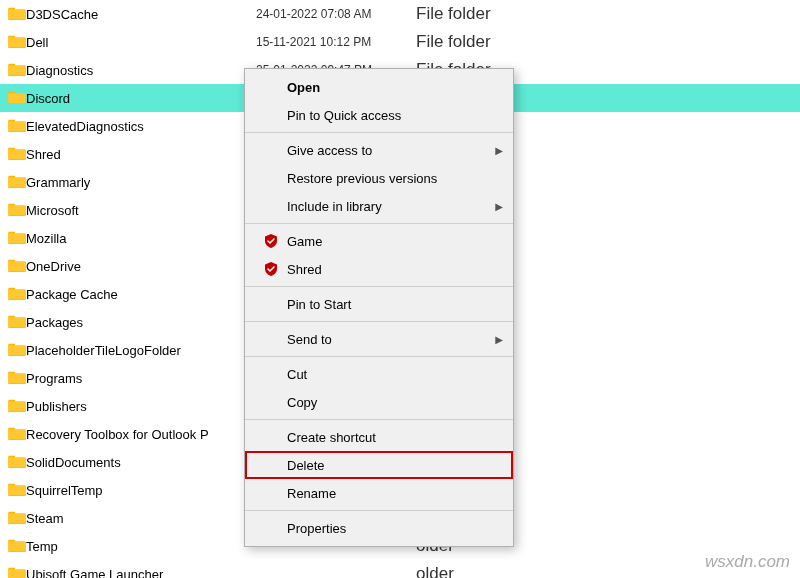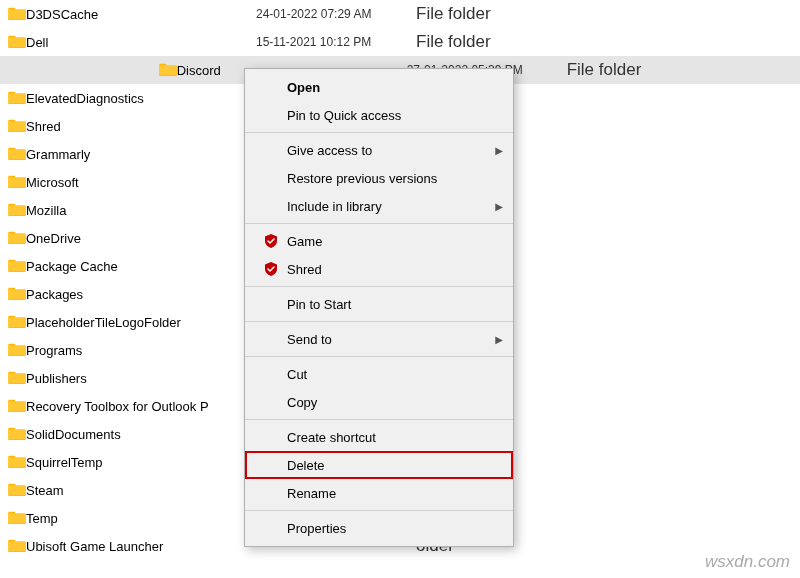--- a/index.html
+++ b/index.html
@@ -25,22 +25,21 @@
     .file-row {
       display: flex;
       align-items: center;
       height: 28px;
       padding: 12px 8px;
       color: #000;
       font-size: 13px;
     }
 
     .file-row.selected {
-      background: #e5e5e5;
-      justify-content: center;
+      background: #5eead4;
     }
 
     .file-name {
       width: 230px;
       overflow: hidden;
       white-space: nowrap;
     }
 
     .file-date {
       width: 160px;
@@ -127,31 +126,41 @@
 
 <div class="file-list">
 
 <div class="file-row">
       <span><svg class="folder-svg" viewBox="0 0 20 16" xmlns="http://www.w3.org/2000/svg">
       <rect x="0" y="4" width="20" height="12" rx="1" fill="#FFB900"></rect>
       <rect x="0" y="2" width="8" height="3" rx="1" fill="#FFB900"></rect>
       <rect x="0" y="4" width="20" height="11" rx="1" fill="#FFC832"></rect>
     </svg></span>
       <span class="file-name">D3DSCache</span>
-      <span class="file-date">24-01-2022 07:29 AM</span>
+      <span class="file-date">24-01-2022 07:08 AM</span>
       <span class="file-type">File folder</span>
     </div>
     <div class="file-row">
       <span><svg class="folder-svg" viewBox="0 0 20 16" xmlns="http://www.w3.org/2000/svg">
       <rect x="0" y="4" width="20" height="12" rx="1" fill="#FFB900"></rect>
       <rect x="0" y="2" width="8" height="3" rx="1" fill="#FFB900"></rect>
       <rect x="0" y="4" width="20" height="11" rx="1" fill="#FFC832"></rect>
     </svg></span>
       <span class="file-name">Dell</span>
       <span class="file-date">15-11-2021 10:12 PM</span>
+      <span class="file-type">File folder</span>
+    </div>
+    <div class="file-row">
+      <span><svg class="folder-svg" viewBox="0 0 20 16" xmlns="http://www.w3.org/2000/svg">
+      <rect x="0" y="4" width="20" height="12" rx="1" fill="#FFB900"></rect>
+      <rect x="0" y="2" width="8" height="3" rx="1" fill="#FFB900"></rect>
+      <rect x="0" y="4" width="20" height="11" rx="1" fill="#FFC832"></rect>
+    </svg></span>
+      <span class="file-name">Diagnostics</span>
+      <span class="file-date">25-01-2022 09:47 PM</span>
       <span class="file-type">File folder</span>
     </div>
     <div class="file-row selected">
       <span><svg class="folder-svg" viewBox="0 0 20 16" xmlns="http://www.w3.org/2000/svg">
       <rect x="0" y="4" width="20" height="12" rx="1" fill="#FFB900"></rect>
       <rect x="0" y="2" width="8" height="3" rx="1" fill="#FFB900"></rect>
       <rect x="0" y="4" width="20" height="11" rx="1" fill="#FFC832"></rect>
     </svg></span>
       <span class="file-name">Discord</span>
       <span class="file-date">27-01-2022 05:39 PM</span>

